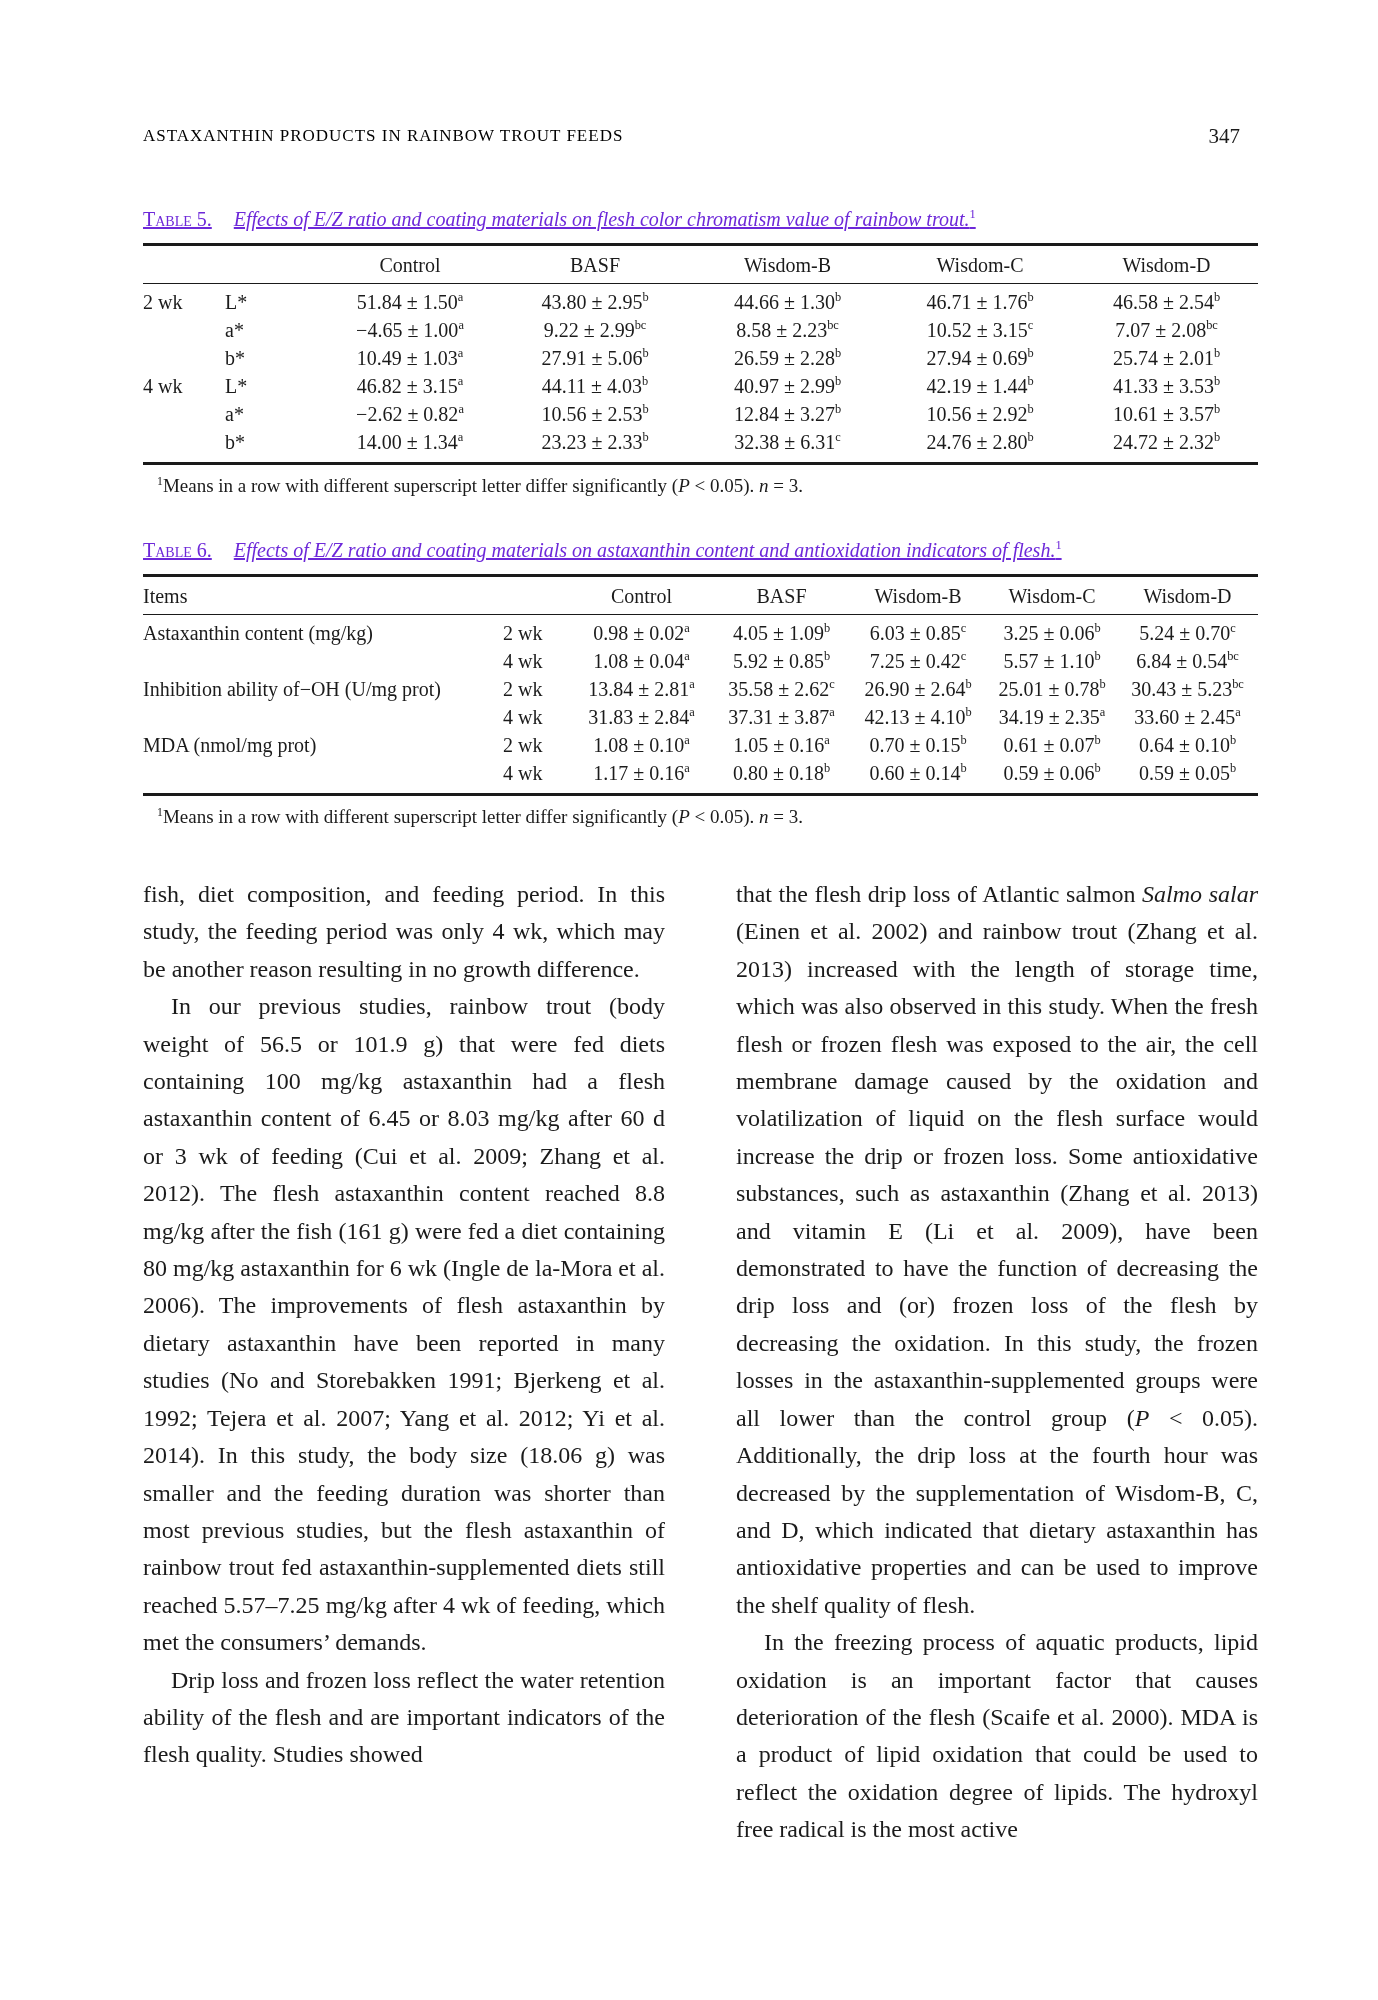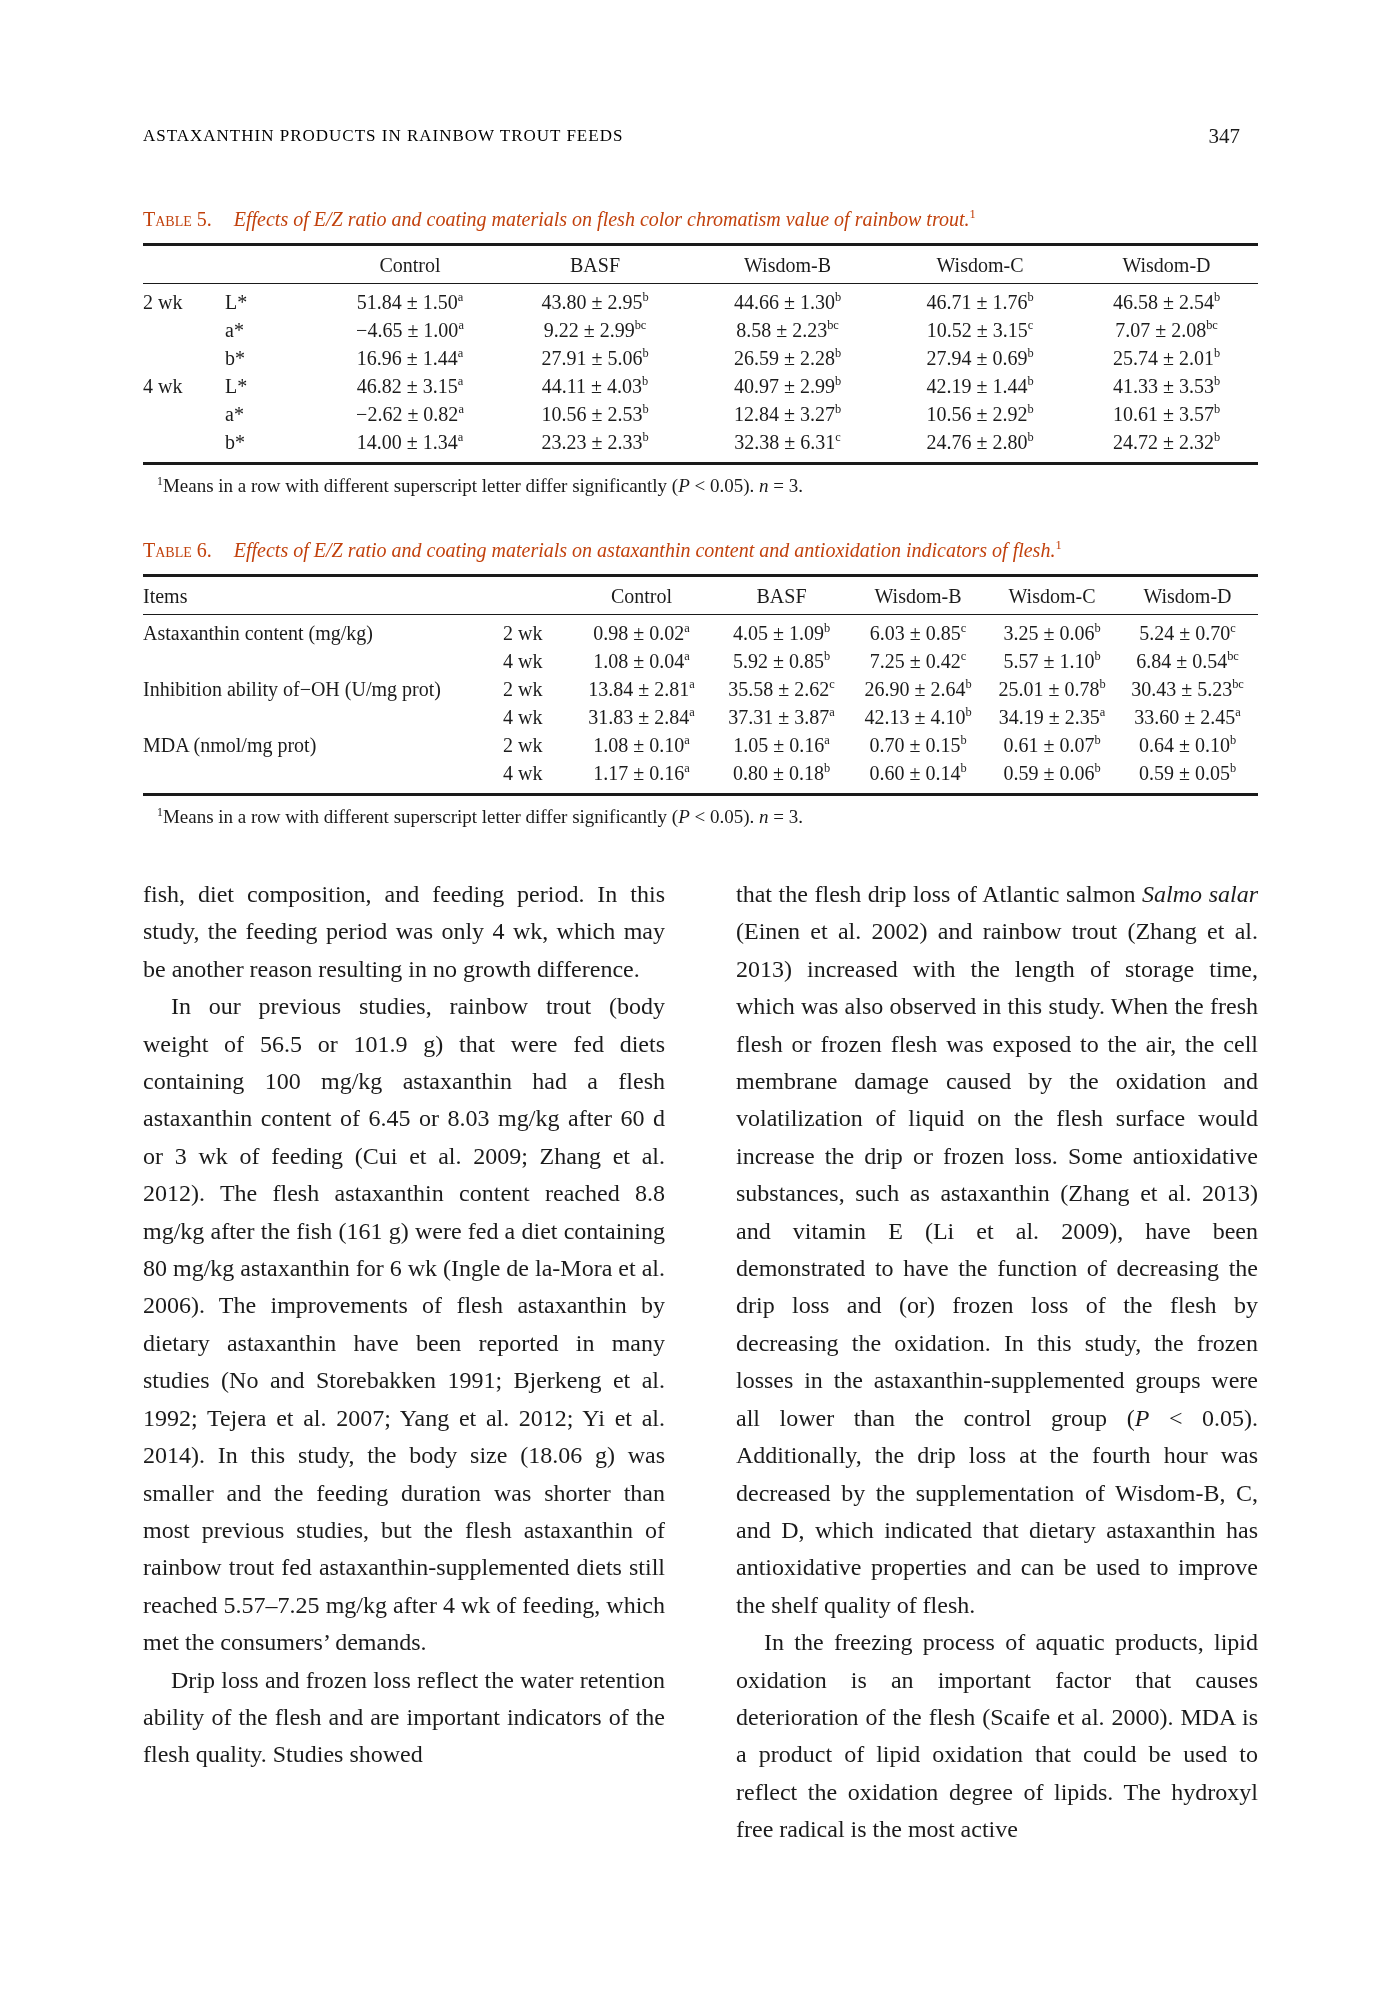--- a/index.html
+++ b/index.html
@@ -33,21 +33,22 @@
   .page-number{
     position:absolute;
     right:18px;
     top:-2px;
     font-size:21px;
   }
   
   .caption{
     font-size:20px;
     margin-top:56px;
-    color:#c2410c;
+    color:#6d28d9;
+    text-decoration:underline;
   }
   .caption.second{margin-top:40px;}
   .cap-label{
     font-variant:small-caps;
     margin-right:22px;
   }
   .cap-text i, .cap-text span{font-style:italic;}
   sup{font-size:0.62em;line-height:0;}
   
   .acad-table{
@@ -154,21 +155,21 @@
             <td class="label-col">a*</td>
             <td><span>−4.65 ± 1.00</span><sup>a</sup></td>
             <td><span>9.22 ± 2.99</span><sup>bc</sup></td>
             <td><span>8.58 ± 2.23</span><sup>bc</sup></td>
             <td><span>10.52 ± 3.15</span><sup>c</sup></td>
             <td><span>7.07 ± 2.08</span><sup>bc</sup></td>
           </tr>
           <tr>
             <td class="label-col"></td>
             <td class="label-col">b*</td>
-            <td><span>16.96 ± 1.44</span><sup>a</sup></td>
+            <td><span>10.49 ± 1.03</span><sup>a</sup></td>
             <td><span>27.91 ± 5.06</span><sup>b</sup></td>
             <td><span>26.59 ± 2.28</span><sup>b</sup></td>
             <td><span>27.94 ± 0.69</span><sup>b</sup></td>
             <td><span>25.74 ± 2.01</span><sup>b</sup></td>
           </tr>
           <tr>
             <td class="label-col">4 wk</td>
             <td class="label-col">L*</td>
             <td><span>46.82 ± 3.15</span><sup>a</sup></td>
             <td><span>44.11 ± 4.03</span><sup>b</sup></td>

